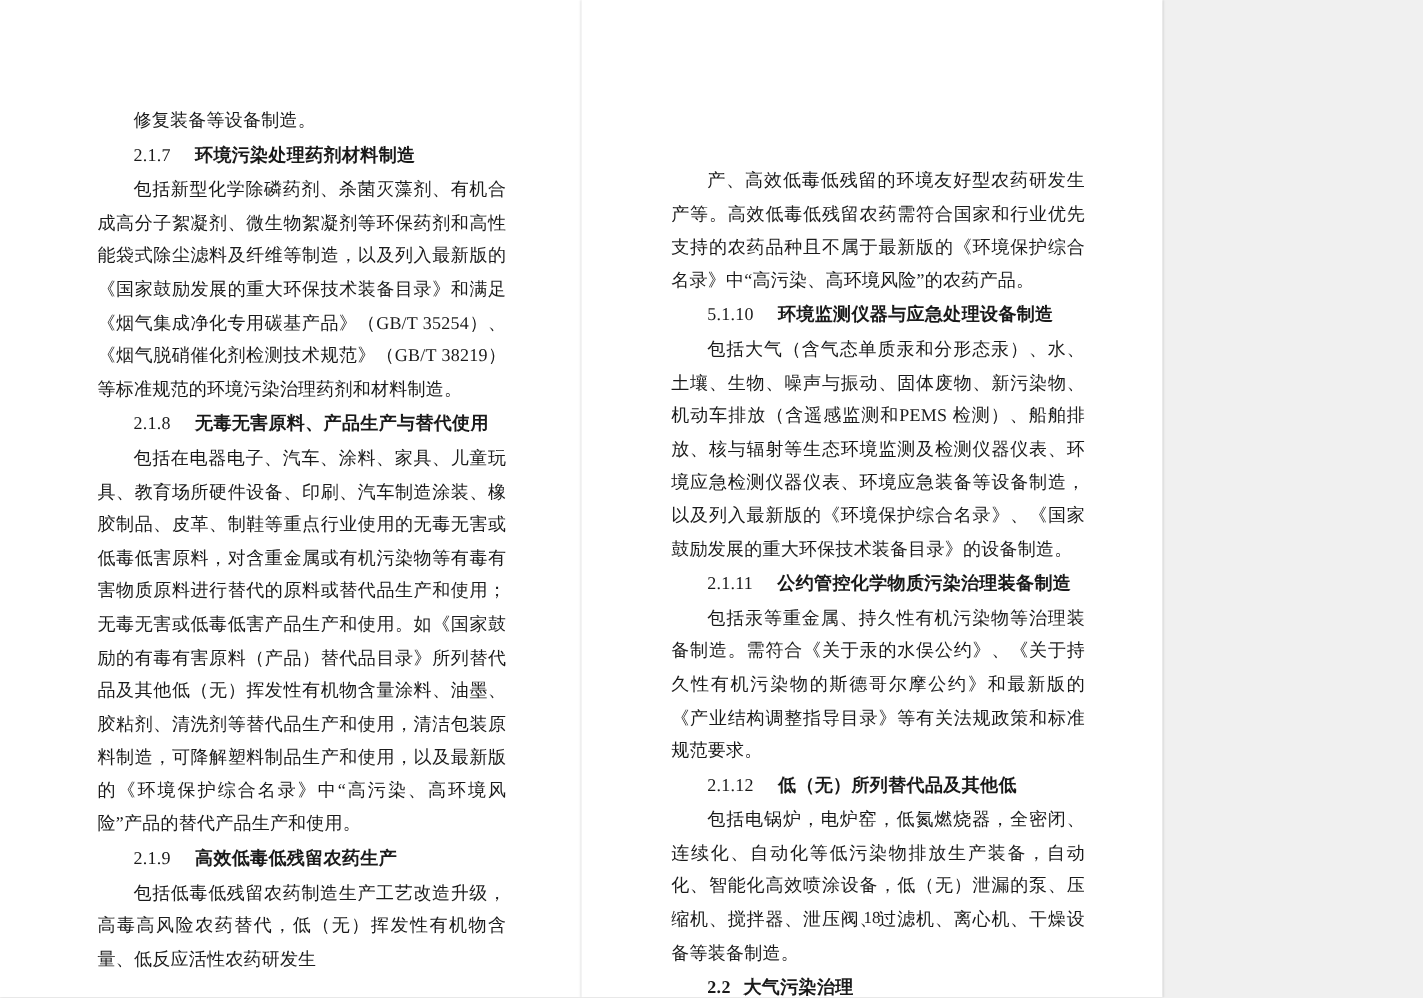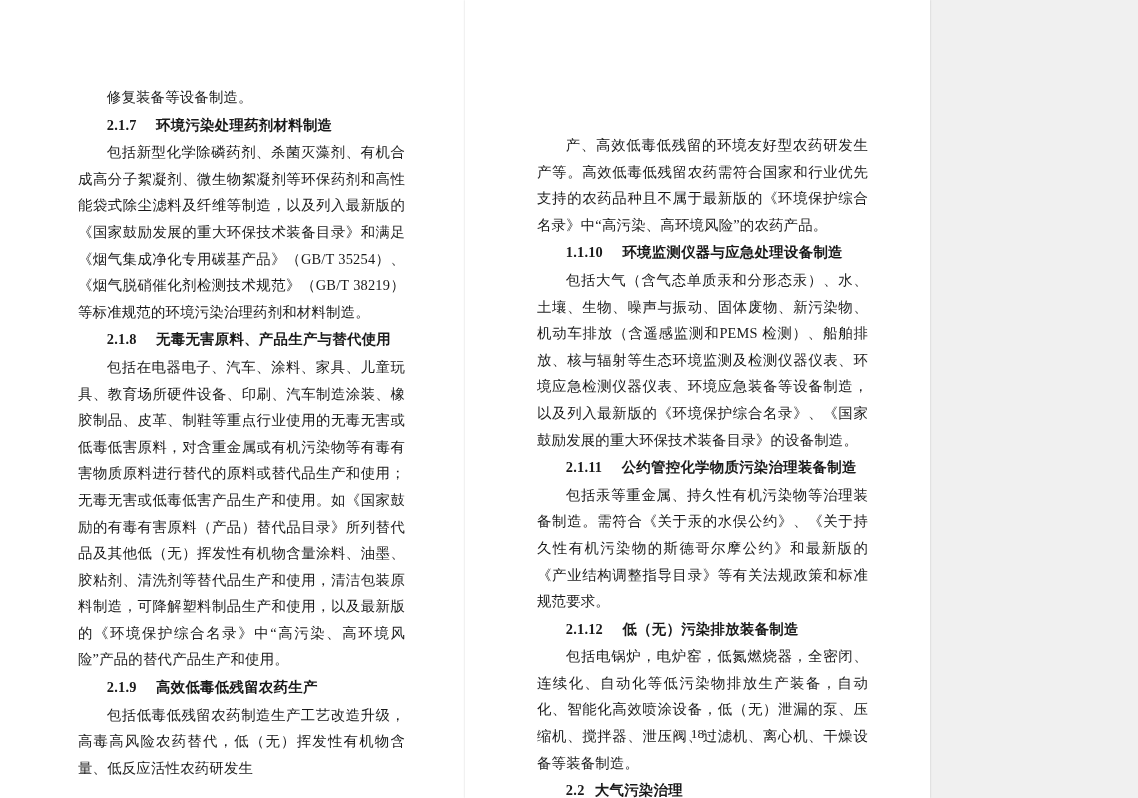--- a/index.html
+++ b/index.html
@@ -53,21 +53,21 @@
   }
   p.body {
     text-indent: 2em;
   }
   p.heading {
     text-indent: 2em;
     font-weight: bold;
     letter-spacing: 0.3px;
   }
   p.heading .num {
-    font-weight: bold;
+    font-weight: normal;
     letter-spacing: 0.2px;
   }
   p.heading .sep {
     display: inline-block;
     width: 1.35em;
   }
   p.heading2 {
     text-indent: 2em;
     font-weight: bold;
     letter-spacing: 0.3px;
@@ -103,24 +103,24 @@
       <p class="heading"><span class="num">2.1.8</span><span class="sep"></span><span>无毒无害原料、产品生产与替代使用</span></p>
       <p class="body">包括在电器电子、汽车、涂料、家具、儿童玩具、教育场所硬件设备、印刷、汽车制造涂装、橡胶制品、皮革、制鞋等重点行业使用的无毒无害或低毒低害原料，对含重金属或有机污染物等有毒有害物质原料进行替代的原料或替代品生产和使用；无毒无害或低毒低害产品生产和使用。如《国家鼓励的有毒有害原料（产品）替代品目录》所列替代品及其他低（无）挥发性有机物含量涂料、油墨、胶粘剂、清洗剂等替代品生产和使用，清洁包装原料制造，可降解塑料制品生产和使用，以及最新版的《环境保护综合名录》中“高污染、高环境风险”产品的替代产品生产和使用。</p>
       <p class="heading"><span class="num">2.1.9</span><span class="sep"></span><span>高效低毒低残留农药生产</span></p>
       <p class="body">包括低毒低残留农药制造生产工艺改造升级，高毒高风险农药替代，低（无）挥发性有机物含量、低反应活性农药研发生</p>
     </div>
   </div>
 
   <div class="page right">
     <div class="page-inner">
       <p class="body">产、高效低毒低残留的环境友好型农药研发生产等。高效低毒低残留农药需符合国家和行业优先支持的农药品种且不属于最新版的《环境保护综合名录》中“高污染、高环境风险”的农药产品。</p>
-      <p class="heading"><span class="num">1.1.10</span><span class="sep"></span><span>环境监测仪器与应急处理设备制造</span></p>
+      <p class="heading"><span class="num">5.1.10</span><span class="sep"></span><span>环境监测仪器与应急处理设备制造</span></p>
       <p class="body">包括大气（含气态单质汞和分形态汞）、水、土壤、生物、噪声与振动、固体废物、新污染物、机动车排放（含遥感监测和PEMS 检测）、船舶排放、核与辐射等生态环境监测及检测仪器仪表、环境应急检测仪器仪表、环境应急装备等设备制造，以及列入最新版的《环境保护综合名录》、《国家鼓励发展的重大环保技术装备目录》的设备制造。</p>
       <p class="heading"><span class="num">2.1.11</span><span class="sep"></span><span>公约管控化学物质污染治理装备制造</span></p>
       <p class="body">包括汞等重金属、持久性有机污染物等治理装备制造。需符合《关于汞的水俣公约》、《关于持久性有机污染物的斯德哥尔摩公约》和最新版的《产业结构调整指导目录》等有关法规政策和标准规范要求。</p>
-      <p class="heading"><span class="num">2.1.12</span><span class="sep"></span><span>低（无）污染排放装备制造</span></p>
+      <p class="heading"><span class="num">2.1.12</span><span class="sep"></span><span>低（无）所列替代品及其他低</span></p>
       <p class="body">包括电锅炉，电炉窑，低氮燃烧器，全密闭、连续化、自动化等低污染物排放生产装备，自动化、智能化高效喷涂设备，低（无）泄漏的泵、压缩机、搅拌器、泄压阀、过滤机、离心机、干燥设备等装备制造。</p>
       <p class="heading2"><span class="num">2.2</span><span class="sep"></span><span>大气污染治理</span></p>
     </div>
     <div class="pagenum">18</div>
   </div>
 
 </div>
 
 </body></html>

